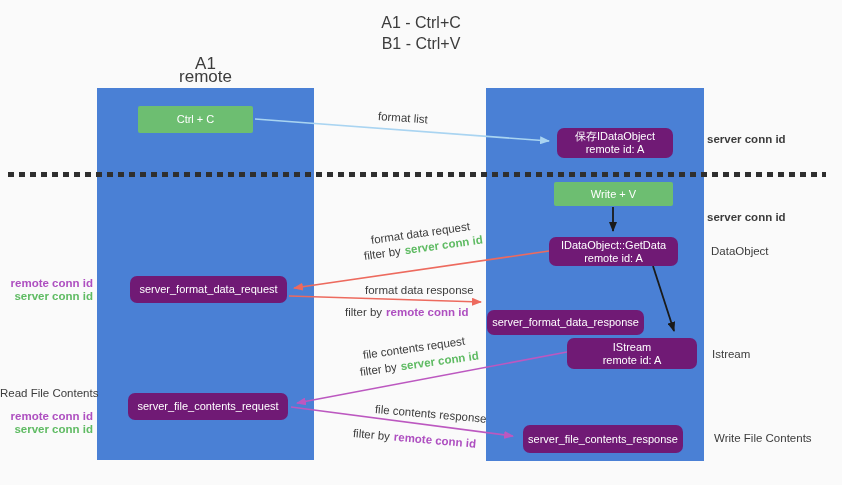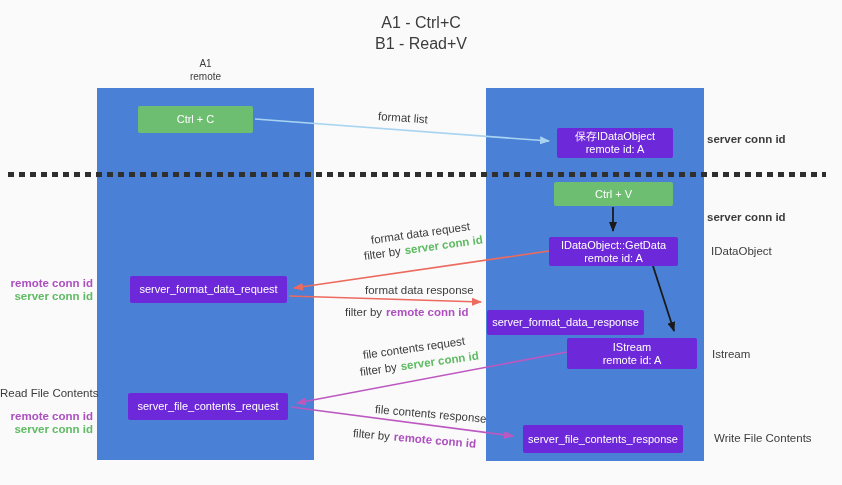--- a/index.html
+++ b/index.html
@@ -8,39 +8,39 @@
   .canvas {
     position:relative; width:842px; height:485px;
     background:#fafafa; overflow:hidden;
     font-family:"Liberation Sans", sans-serif; color:#3c3c3c;
   }
   .title {
     position:absolute; top:12px; left:0; right:0;
     text-align:center; font-size:16px; line-height:21px; color:#3c3c3c;
   }
   .col-header {
-    position:absolute; text-align:center; font-size:10px; line-height:13px; color:#3c3c3c;
+    position:absolute; text-align:center; font-size:17px; line-height:13px; color:#3c3c3c;
   }
   .col-header.left { left:97px; width:217px; top:57px; }
   .col-header.right { left:486px; width:218px; top:57px; }
   .column { position:absolute; background:#4a80d5; }
   .column.left { left:97px; top:88px; width:217px; height:372px; }
   .column.right { left:486px; top:88px; width:218px; height:373px; }
   .divider {
     position:absolute; top:172px; left:8px; width:818px; height:5px;
     background:repeating-linear-gradient(90deg,#2f2f2f 0 6px,transparent 6px 11px);
   }
   .box {
     position:absolute; display:flex; flex-direction:column;
     align-items:center; justify-content:center;
     color:#ffffff; font-size:11px; line-height:13px;
     text-align:center; border-radius:2px; white-space:nowrap;
   }
   .green  { background:#6dbe71; }
-  .orange { background:#6d28d9; }
+  .orange { background:#701a75;border-radius:7px; }
   .box-ctrl-c   { left:138px; top:106px; width:115px; height:27px; }
   .box-save     { left:557px; top:128px; width:116px; height:30px; }
   .box-ctrl-v   { left:554px; top:182px; width:119px; height:24px; }
   .box-getdata  { left:549px; top:237px; width:129px; height:29px;text-align:center; }
   .box-fmt-req  { left:130px; top:276px; width:157px; height:27px; }
   .box-fmt-resp { left:487px; top:290px; width:157px; height:25px;margin-top:20px; }
   .box-istream  { left:567px; top:338px; width:130px; height:31px; }
   .box-file-req { left:128px; top:393px; width:160px; height:27px; }
   .box-file-resp{ left:523px; top:425px; width:160px; height:28px; }
   .flow-label {
@@ -61,21 +61,21 @@
   .plain { font-weight:normal; color:#3c3c3c; }
   svg.arrows { position:absolute; left:0; top:0; width:842px; height:485px; pointer-events:none; }
 </style>
 </head>
 <body>
 
 <div class="canvas">
 
   <div class="title">
     <div>A1 - Ctrl+C</div>
-    <div>B1 - Read+V</div>
+    <div>B1 - Ctrl+V</div>
   </div>
 
   <div class="col-header left">
     <div>A1</div>
     <div>remote</div>
   </div>
 
   <div class="column left"></div>
   <div class="column right"></div>
 
@@ -108,21 +108,21 @@
   <div class="box green box-ctrl-c">
     <span>Ctrl + C</span>
   </div>
 
   <div class="box orange box-save">
     <span>保存IDataObject</span>
     <span>remote id: A</span>
   </div>
 
   <div class="box green box-ctrl-v">
-    <span>Ctrl + V</span>
+    <span>Write + V</span>
   </div>
 
   <div class="box orange box-getdata">
     <span>IDataObject::GetData</span>
     <span>remote id: A</span>
   </div>
 
   <div class="box orange box-fmt-req">
     <span>server_format_data_request</span>
   </div>
@@ -161,21 +161,21 @@
     <span class="fb">filter by</span><span class="conn-green">server conn id</span>
   </div>
 
   <div class="flow-label rot-dn" style="left:375px; top:403px;">file contents response</div>
   <div class="flow-label rot-dn" style="left:353px; top:427px;">
     <span class="fb">filter by</span><span class="conn-purple">remote conn id</span>
   </div>
 
   <div class="side-label conn-green" style="left:707px; top:133px;">server conn id</div>
   <div class="side-label conn-green" style="left:707px; top:211px;">server conn id</div>
-  <div class="side-label" style="left:711px; top:245px;">IDataObject</div>
+  <div class="side-label" style="left:711px; top:245px;">DataObject</div>
   <div class="side-label" style="left:712px; top:348px;">Istream</div>
   <div class="side-label" style="left:714px; top:432px;">Write File Contents</div>
 
   <div class="left-note" style="top:277px;">
     <span class="line conn-purple">remote conn id</span>
     <span class="line conn-green">server conn id</span>
   </div>
 
   <div class="left-note plain" style="top:387px; font-weight:normal;">Read File Contents</div>
 

